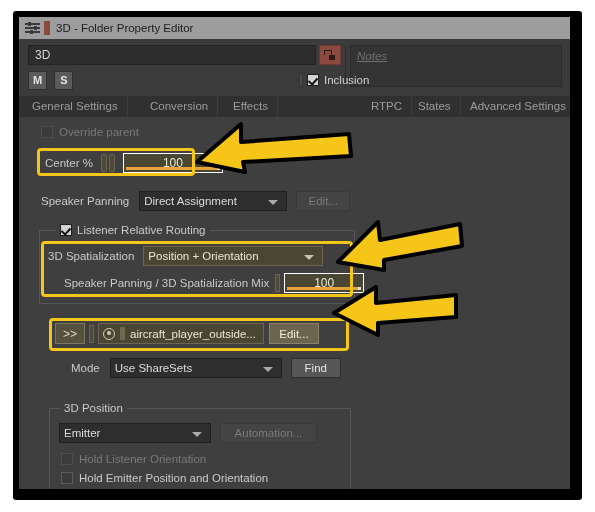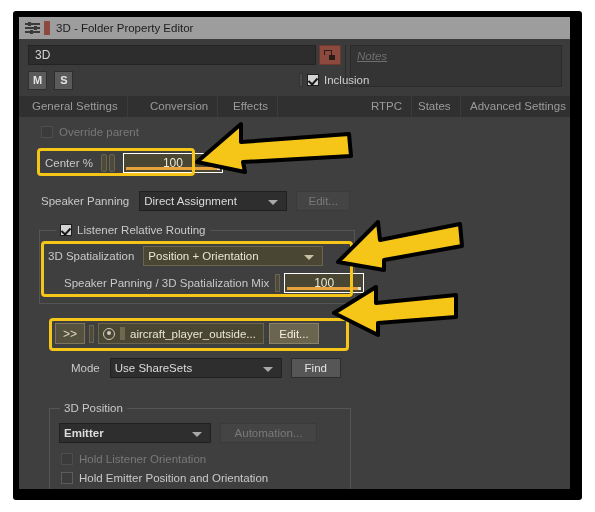--- a/index.html
+++ b/index.html
@@ -613,21 +613,21 @@
         </span>
         <span class="btn" style="width:50px; margin-left:9px;">Find</span>
       </div>
 
       <div class="group grp-3dpos">
         <div class="group-title" style="left:10px;">
           <span class="lbl" style="margin-left:0;">3D Position</span>
         </div>
 
         <div class="pos-combo-row">
-          <span class="combo" style="width:152px;font-weight:bold;">
+          <span class="combo" style="width:152px;">
             <span class="ctext">Emitter</span>
             <span class="carrow"></span>
           </span>
           <span class="btn disabled" style="width:97px; margin-left:9px;">Automation...</span>
         </div>
 
         <div class="pos-chk-row" style="left:11px; top:63px;">
           <span class="chk empty"></span>
           <span class="lbl">Hold Emitter Position and Orientation</span>
         </div>

